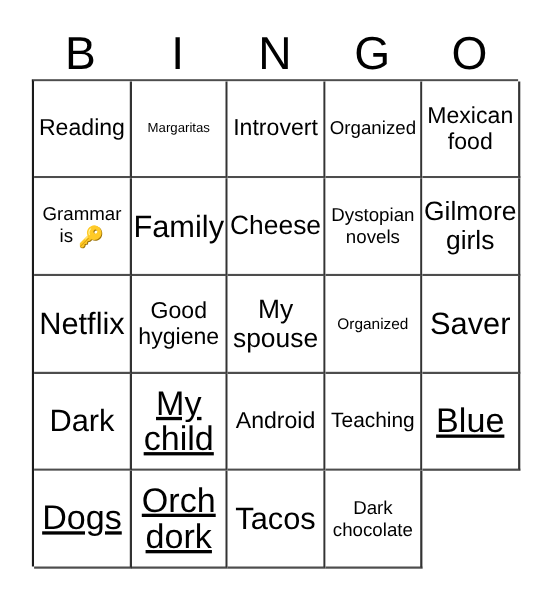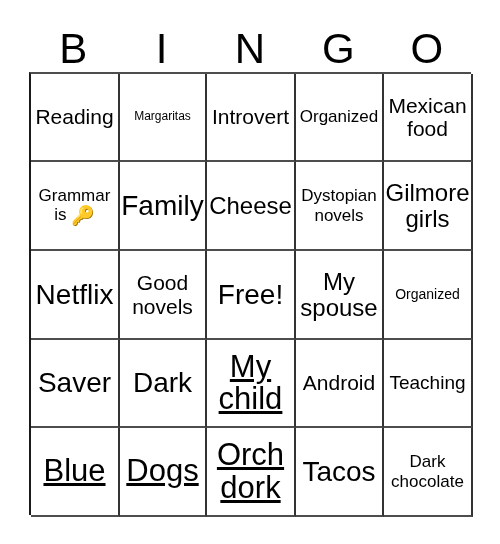--- a/index.html
+++ b/index.html
@@ -137,24 +137,21 @@
       <div class="cell fs-sm">
         <span class="cell-text">Dystopian novels</span>
       </div>
       <div class="cell fs-l">
         <span class="cell-text">Gilmore girls</span>
       </div>
       <div class="cell fs-xl">
         <span class="cell-text">Netflix</span>
       </div>
       <div class="cell fs-ml">
-        <span class="cell-text">Good novels</span>
-      </div>
-      <div class="cell fs-xl">
-        <span class="cell-text">Free!</span>
+        <span class="cell-text">Good hygiene</span>
       </div>
       <div class="cell fs-l">
         <span class="cell-text">My spouse</span>
       </div>
       <div class="cell fs-xs">
         <span class="cell-text">Organized</span>
       </div>
       <div class="cell fs-xl">
         <span class="cell-text">Saver</span>
       </div>

